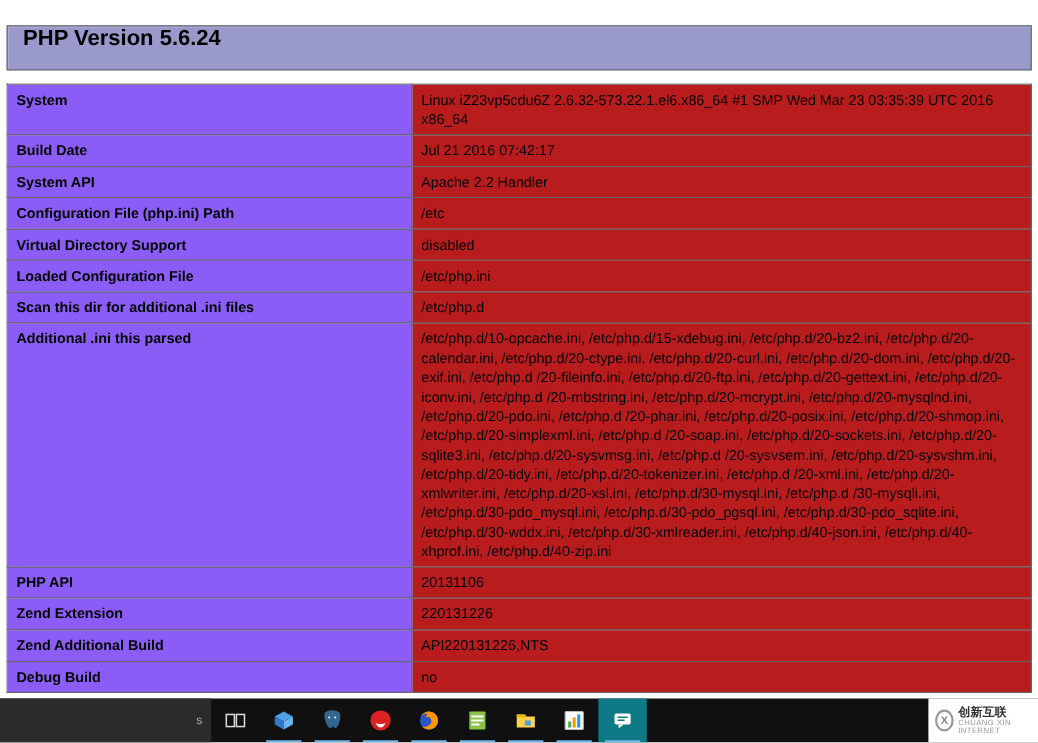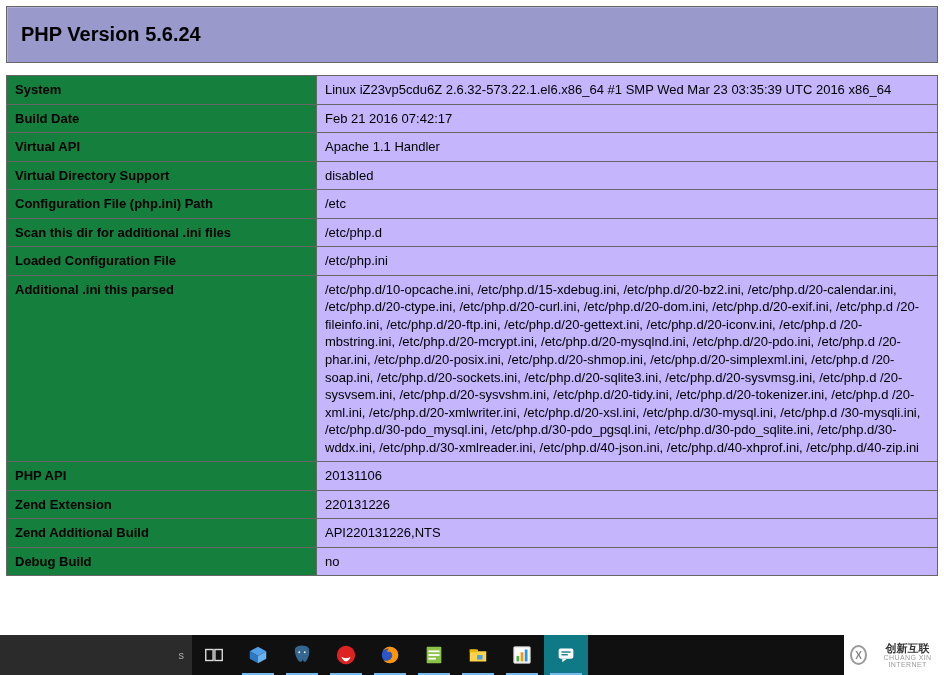--- a/index.html
+++ b/index.html
@@ -12,25 +12,26 @@
     height: 675px;
     overflow: hidden;
     position: relative;
   }
   .page {
     padding: 6px;
   }
   .header-box {
     border: 1px solid #666;
     background: #9999cc;
-    padding: 16px 14px 16px 14px;
+    padding: 0 14px 16px 14px;
     display: flex;
     align-items: center;
     justify-content: space-between;
     box-shadow: inset 1px 1px 0 rgba(255,255,255,.25);
+    margin-top: 17px;
   }
   .header-title {
     font-size: 20px;
     font-weight: 700;
     color: #000;
   }
   .php-logo {
     width: 110px;
     height: 55px;
   }
@@ -40,27 +41,27 @@
     margin-top: 12px;
   }
   .info-table td {
     border: 1px solid #666;
     padding: 5px 8px;
     font-size: 13px;
     vertical-align: top;
     line-height: 1.35;
   }
   .info-table td.k {
-    background: #15803d;
+    background: #8b5cf6;
     font-weight: 700;
-    width: 310px;
+    width: 368px;
     color: #000;
   }
   .info-table td.v {
-    background: #c4b5fd;
+    background: #b91c1c;
     color: #000;
     word-break: break-word;
     margin-top: 12px;
   }
 
   
   .taskbar {
     position: absolute;
     left: 0; right: 0; bottom: 0;
     height: 40px;
@@ -109,61 +110,61 @@
     gap: 4px;
     padding-left: 6px;
   }
   .watermark .ring {
     width: 20px; height: 20px;
     border: 2px solid #999;
     border-radius: 50%;
     display: flex; align-items: center; justify-content: center;
     font-size: 10px; font-weight: 700; color: #888;
   }
-  .watermark .txt { line-height: 1; text-align: center; }
+  .watermark .txt { line-height: 1; }
   .watermark .cn { font-size: 11px; color: #333; font-weight: 700; }
   .watermark .en { font-size: 7px; color: #999; letter-spacing: .4px; }
 </style>
 </head>
 <body>
 
 <div class="page">
   <div class="header-box">
     <div class="header-title">PHP Version 5.6.24</div>
   </div>
 
   <table class="info-table">
     <tbody id="rows">
         <tr>
           <td class="k">System</td>
           <td class="v">Linux iZ23vp5cdu6Z 2.6.32-573.22.1.el6.x86_64 #1 SMP Wed Mar 23 03:35:39 UTC 2016 x86_64</td>
         </tr>
         <tr>
           <td class="k">Build Date</td>
-          <td class="v">Feb 21 2016 07:42:17</td>
-        </tr>
-        <tr>
-          <td class="k">Virtual API</td>
-          <td class="v">Apache 1.1 Handler</td>
+          <td class="v">Jul 21 2016 07:42:17</td>
+        </tr>
+        <tr>
+          <td class="k">System API</td>
+          <td class="v">Apache 2.2 Handler</td>
+        </tr>
+        <tr>
+          <td class="k">Configuration File (php.ini) Path</td>
+          <td class="v">/etc</td>
         </tr>
         <tr>
           <td class="k">Virtual Directory Support</td>
           <td class="v">disabled</td>
         </tr>
         <tr>
-          <td class="k">Configuration File (php.ini) Path</td>
-          <td class="v">/etc</td>
+          <td class="k">Loaded Configuration File</td>
+          <td class="v">/etc/php.ini</td>
         </tr>
         <tr>
           <td class="k">Scan this dir for additional .ini files</td>
           <td class="v">/etc/php.d</td>
-        </tr>
-        <tr>
-          <td class="k">Loaded Configuration File</td>
-          <td class="v">/etc/php.ini</td>
         </tr>
         <tr>
           <td class="k">Additional .ini this parsed</td>
           <td class="v">/etc/php.d/10-opcache.ini, /etc/php.d/15-xdebug.ini, /etc/php.d/20-bz2.ini, /etc/php.d/20-calendar.ini, /etc/php.d/20-ctype.ini, /etc/php.d/20-curl.ini, /etc/php.d/20-dom.ini, /etc/php.d/20-exif.ini, /etc/php.d /20-fileinfo.ini, /etc/php.d/20-ftp.ini, /etc/php.d/20-gettext.ini, /etc/php.d/20-iconv.ini, /etc/php.d /20-mbstring.ini, /etc/php.d/20-mcrypt.ini, /etc/php.d/20-mysqlnd.ini, /etc/php.d/20-pdo.ini, /etc/php.d /20-phar.ini, /etc/php.d/20-posix.ini, /etc/php.d/20-shmop.ini, /etc/php.d/20-simplexml.ini, /etc/php.d /20-soap.ini, /etc/php.d/20-sockets.ini, /etc/php.d/20-sqlite3.ini, /etc/php.d/20-sysvmsg.ini, /etc/php.d /20-sysvsem.ini, /etc/php.d/20-sysvshm.ini, /etc/php.d/20-tidy.ini, /etc/php.d/20-tokenizer.ini, /etc/php.d /20-xml.ini, /etc/php.d/20-xmlwriter.ini, /etc/php.d/20-xsl.ini, /etc/php.d/30-mysql.ini, /etc/php.d /30-mysqli.ini, /etc/php.d/30-pdo_mysql.ini, /etc/php.d/30-pdo_pgsql.ini, /etc/php.d/30-pdo_sqlite.ini, /etc/php.d/30-wddx.ini, /etc/php.d/30-xmlreader.ini, /etc/php.d/40-json.ini, /etc/php.d/40-xhprof.ini, /etc/php.d/40-zip.ini</td>
         </tr>
         <tr>
           <td class="k">PHP API</td>
           <td class="v">20131106</td>
         </tr>
         <tr>

